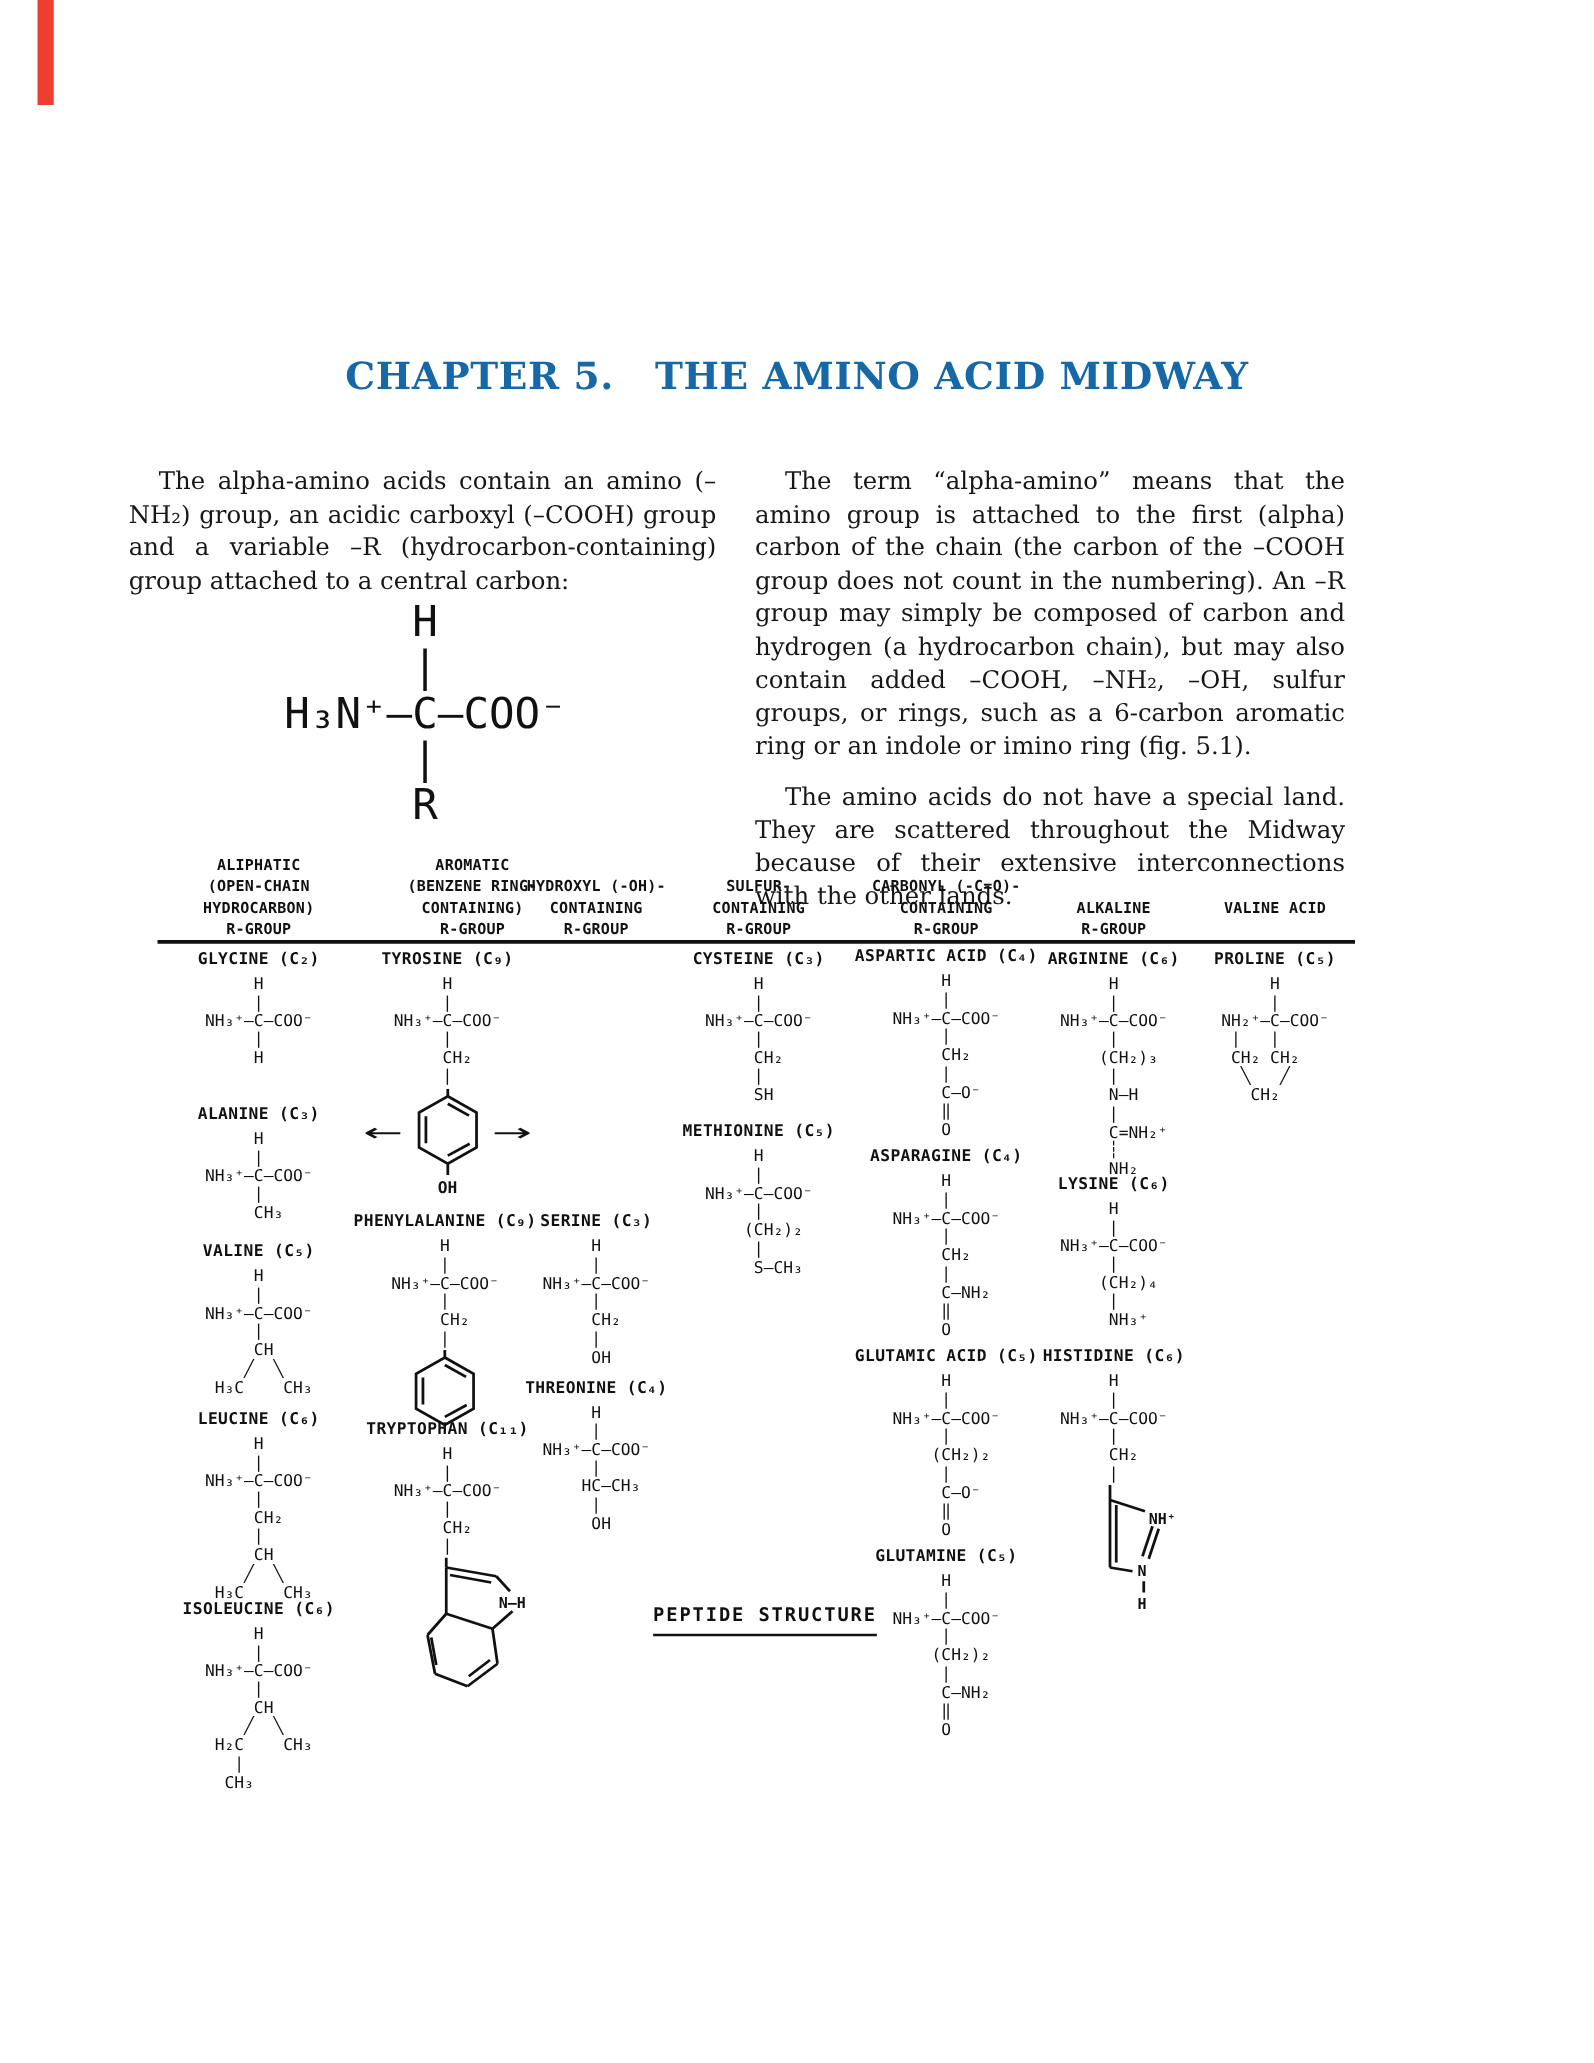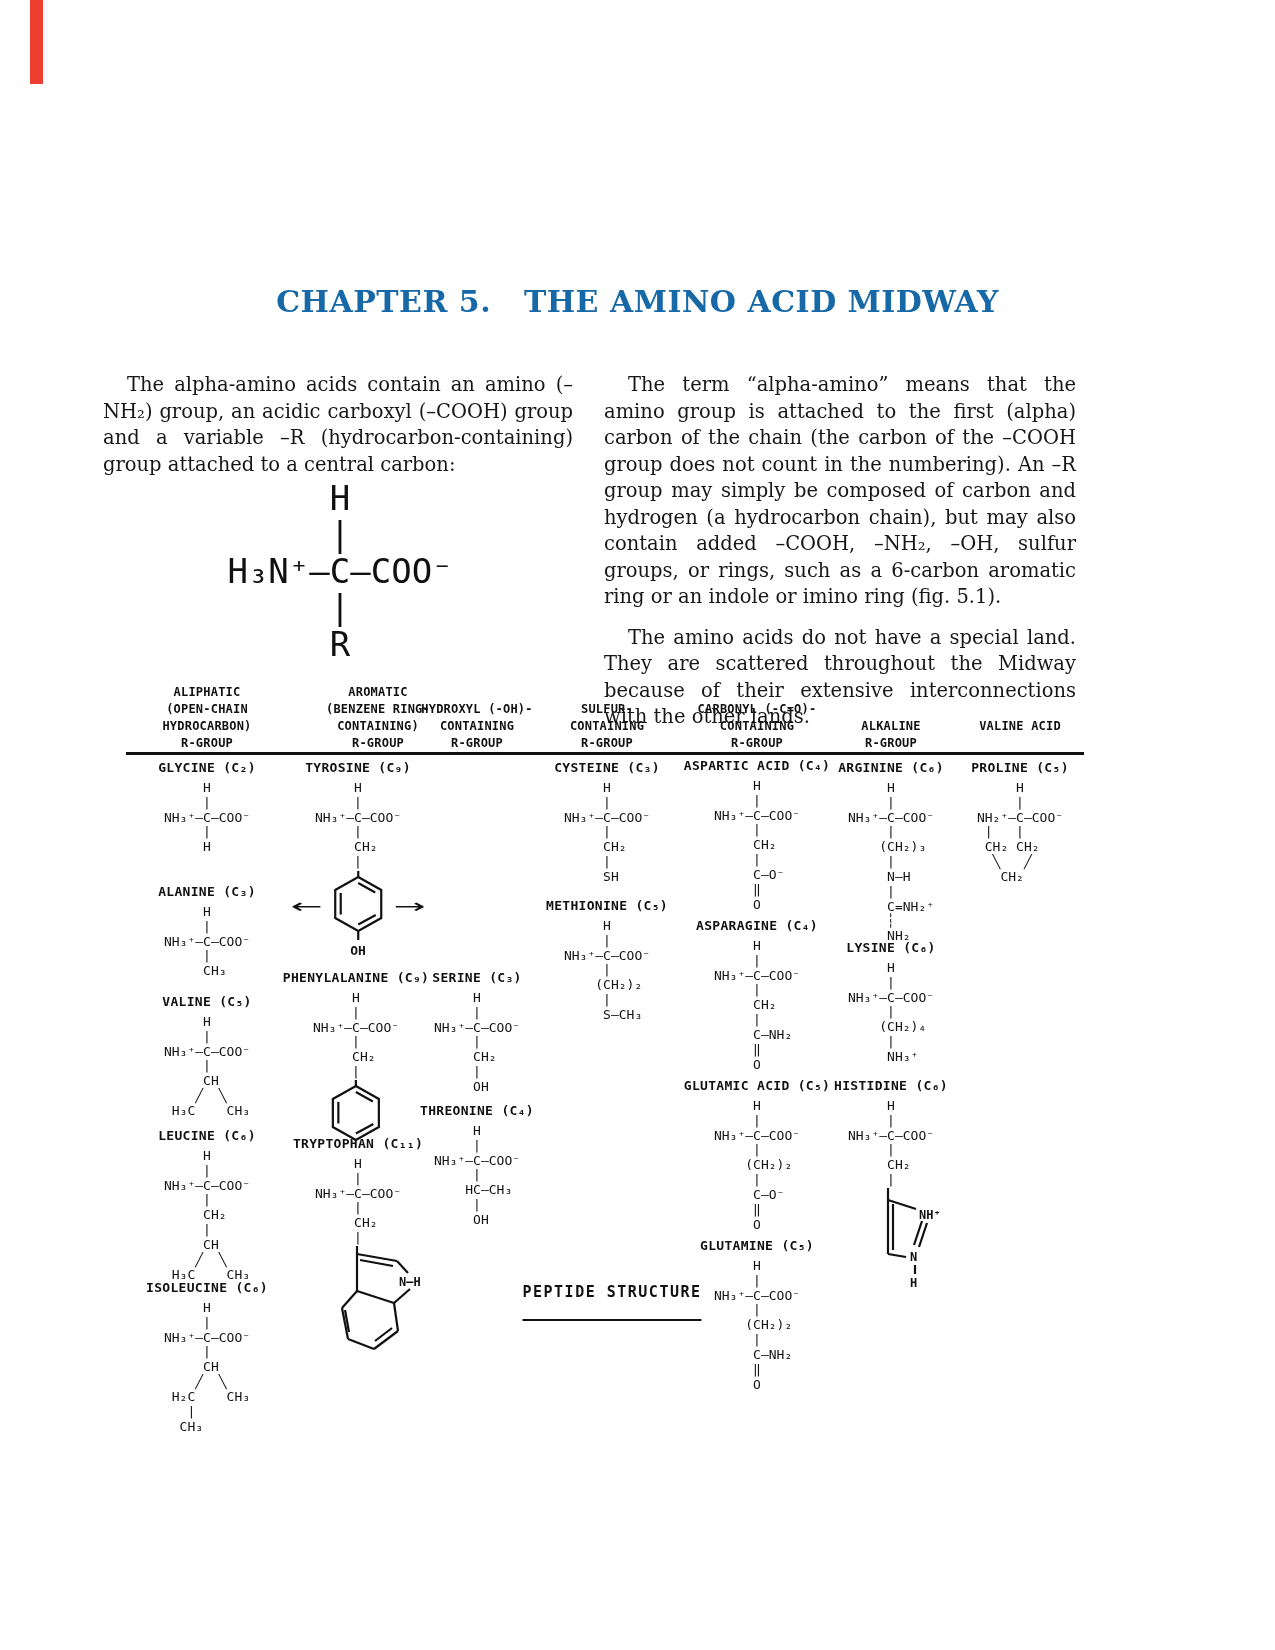--- a/index.html
+++ b/index.html
@@ -19,21 +19,21 @@
   .acid{position:absolute;transform:translateX(-50%);display:flex;flex-direction:column;align-items:center;}
   .acid .nm{font:bold 13px "DejaVu Sans Mono",monospace;letter-spacing:.3px;margin-bottom:6px;white-space:pre;color:#111;}
   .acid pre{margin:0;font:13px/1.14 "DejaVu Sans Mono",monospace;white-space:pre;color:#111;}
   .ringrow{display:flex;align-items:center;gap:14px;margin-top:1px;}
   .arrow{font:20px "DejaVu Sans",sans-serif;display:inline-block;transform:scaleX(1.9);color:#111;}
   .subtext{font:bold 13px "DejaVu Sans Mono",monospace;margin-top:2px;color:#111;white-space:pre;}
   svg line,svg polygon{stroke:#111;stroke-width:2.2;fill:none;}
   svg text{font:bold 12px "DejaVu Sans Mono",monospace;fill:#111;}
   .peptide-title{position:absolute;left:612px;top:1283px;transform:translateX(-50%);
     font:bold 15px "DejaVu Sans Mono",monospace;letter-spacing:1.5px;border-bottom:2.5px solid #111;
-    padding-bottom:18px;white-space:pre;color:#111;}
+    padding-bottom:6px;white-space:pre;color:#111;}
   .peptide-chain{position:absolute;left:624px;top:1372px;transform:translateX(-50%);
     font:14px/1.16 "DejaVu Sans Mono",monospace;white-space:pre;margin:0;color:#111;}
   .caption{position:absolute;left:105px;top:1472px;font:19.5px "DejaVu Serif",serif;color:#6d28d9;}
   .caption .lbl{font-weight:bold;margin-right:16px;}
   .pagenum{position:absolute;top:1564px;left:0;right:0;text-align:left;font:italic 21px "DejaVu Serif",serif;color:#171717;}
 </style>
 </head>
 <body>
 
 <div id="page">

